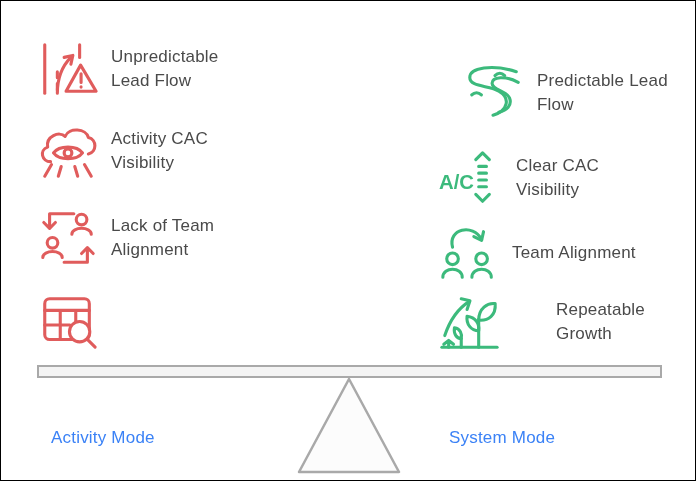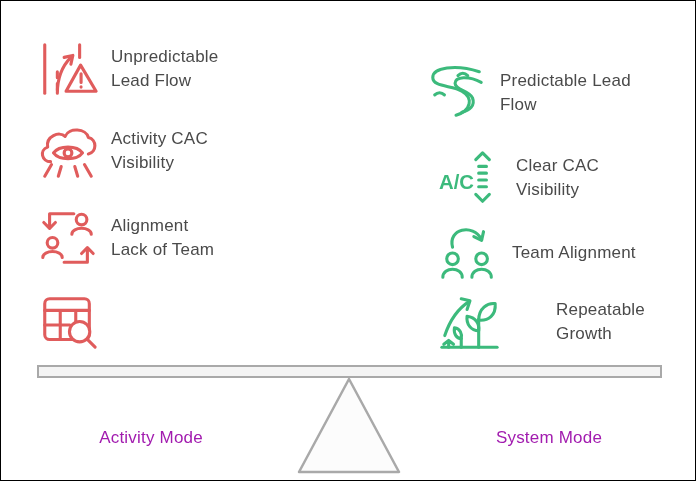--- a/index.html
+++ b/index.html
@@ -13,22 +13,22 @@
   .col-left .icon{color:#e05c5c;}
   .col-right .icon{color:#3cba7c;}
   .label{font-size:17px;line-height:24px;color:#4a4a4a;letter-spacing:.2px;margin-left:8px;}
   .label span{display:block;white-space:nowrap;}
   .beam{
     position:absolute;left:36px;top:364px;width:621px;height:9px;
     background:#f4f4f4;border:2px solid #a9a9a9;box-sizing:content-box;
   }
   .fulcrum{position:absolute;left:296px;top:377px;width:104px;height:96px;}
   .mode-label{
-    position:absolute;top:427px;width:200px;text-align:center;
-    font-size:17px;color:#a21caf;letter-spacing:.2px;
+    position:absolute;top:427px;width:200px;text-align:left;
+    font-size:17px;color:#3b82f6;letter-spacing:.2px;
   }
   .mode-left{left:50px;}
   .mode-right{left:448px;}
   svg{display:block;}
 </style>
 </head>
 <body>
 
 <div class="stage">
 
@@ -72,37 +72,37 @@
         <path d="M36 28c0-8 20-8 20 0"></path>
         <circle cx="16" cy="37" r="5.5"></circle>
         <path d="M6 52c0-8 20-8 20 0"></path>
         <path d="M38 7H13v14"></path>
         <path d="M7 16l6 6 6-6"></path>
         <path d="M28 57h24V43"></path>
         <path d="M46 48l6-6 6 6"></path>
       </svg>
     </span>
     <div class="label">
+      <span>Lack of Team</span>
       <span>Alignment</span>
-      <span>Lack of Team</span>
     </div>
   </div>
 
   <div class="item col-left" style="left:36px;top:291px;">
     <span class="icon">
       <svg width="62" height="62" viewBox="0 0 64 64" fill="none" stroke="currentColor" stroke-width="3.2" stroke-linecap="round" stroke-linejoin="round">
         <rect x="8" y="7" width="46" height="42" rx="5"></rect>
         <path d="M8 19h46M24 19v30M40 19v12M8 34h26"></path>
         <circle cx="44" cy="41" r="10.5" fill="#ffffff"></circle>
         <path d="M52 49l8 8"></path>
       </svg>
     </span>
   </div>
 
-  <div class="item col-right" style="left:425px;top:61px;">
+  <div class="item col-right" style="left:462px;top:61px;">
     <span class="icon">
       <svg width="62" height="62" viewBox="0 0 64 64" fill="none" stroke="currentColor" stroke-width="3.2" stroke-linecap="round" stroke-linejoin="round">
         <path d="M55 10C30 2 7 6 7 16c0 10 20 8 30 14c12 7 10 20-6 25"></path>
         <path d="M57 21c-13-7-27-6-27 1c0 7 14 7 18 15c3 8-3 13-11 15"></path>
         <path d="M9 34c3-3 7-3 10 0M33 14c3-3 7-3 10 0"></path>
       </svg>
     </span>
     <div class="label">
       <span>Predictable Lead</span>
       <span>Flow</span>

